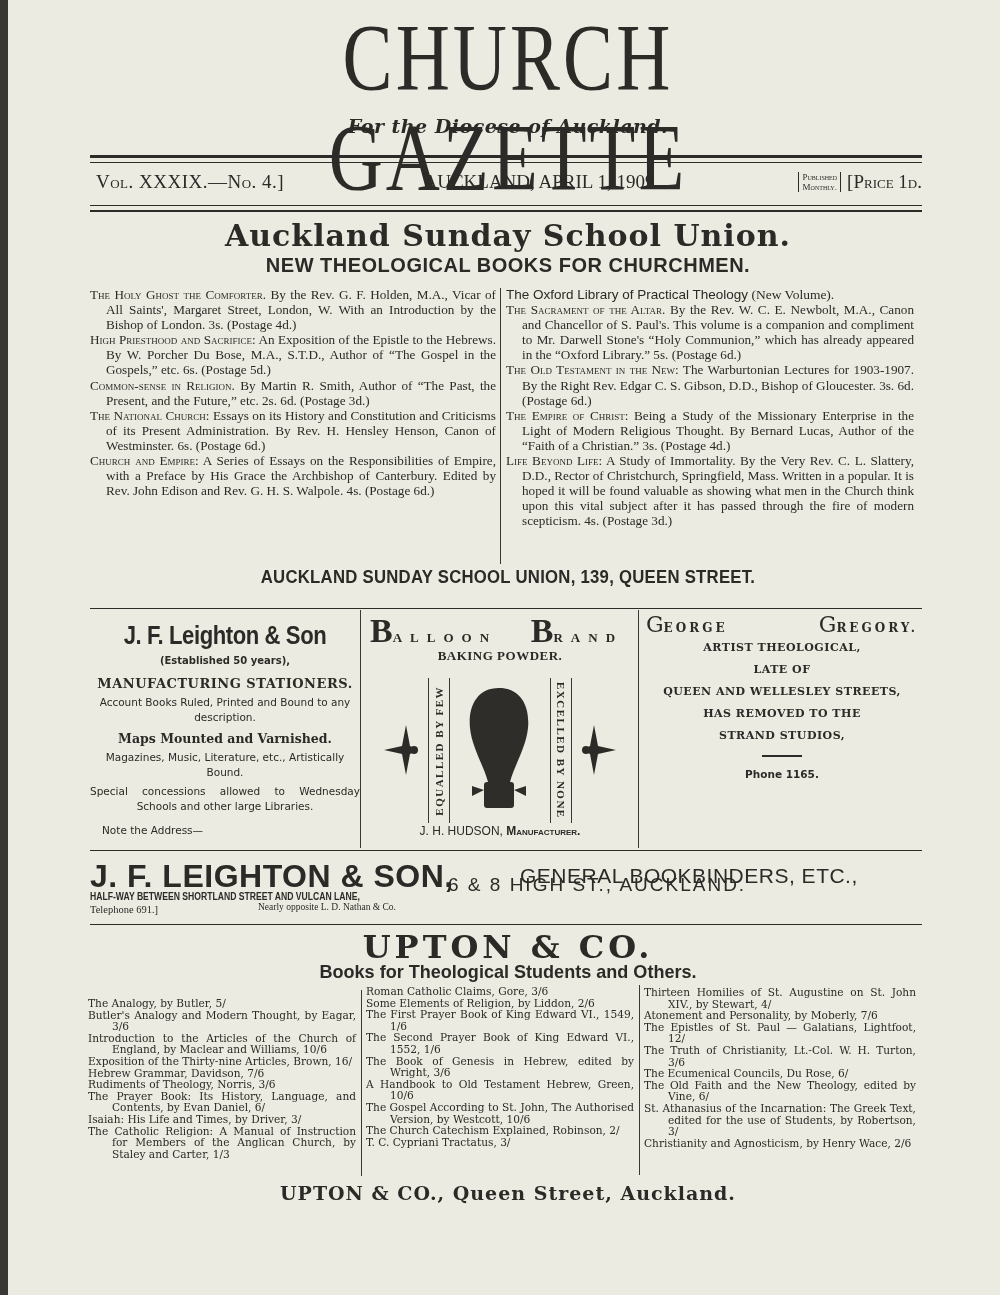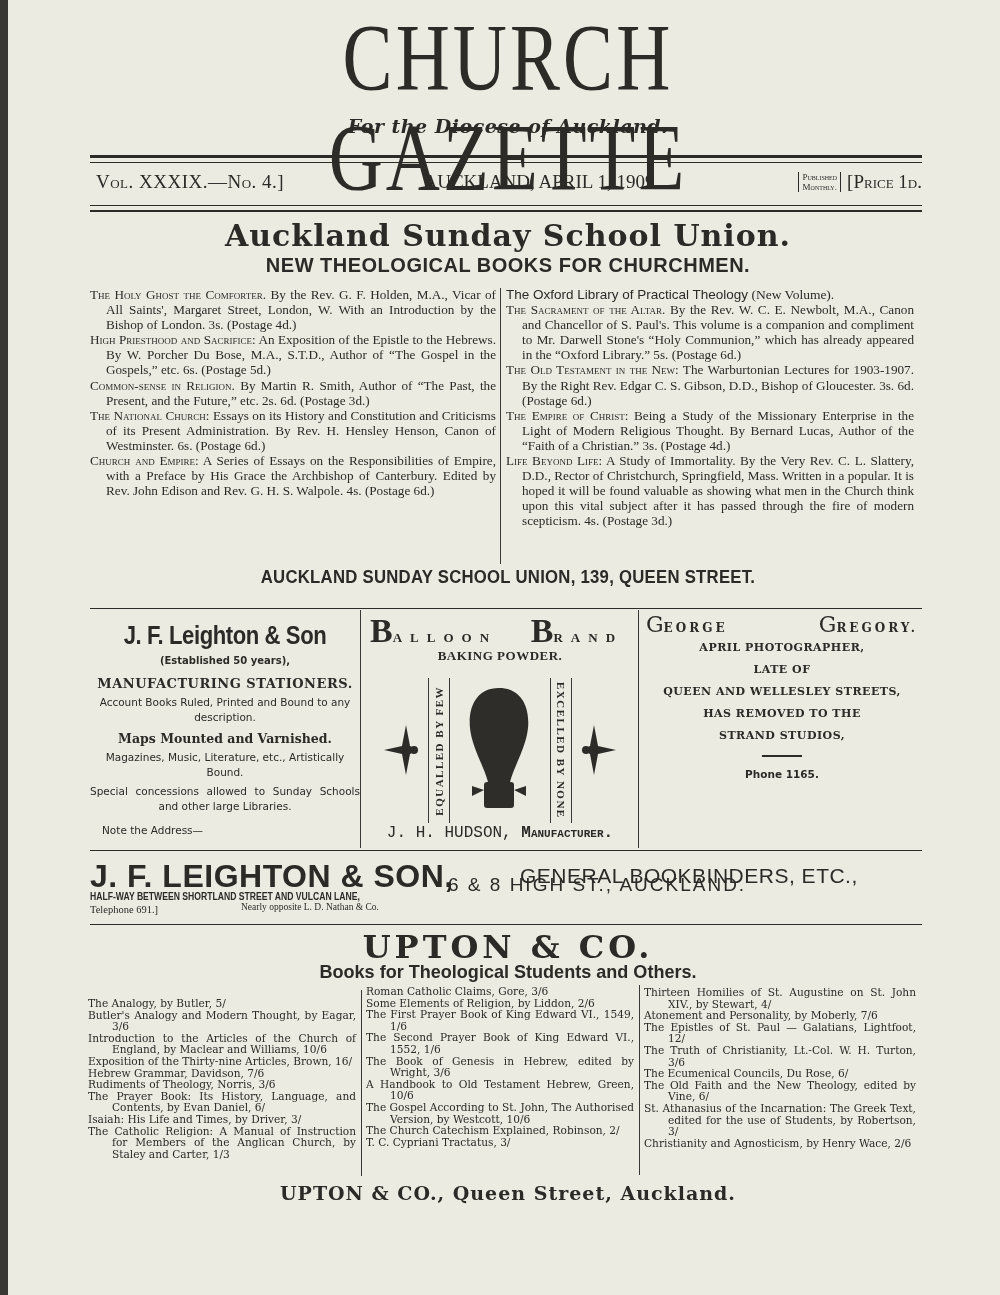--- a/index.html
+++ b/index.html
@@ -92,37 +92,37 @@
   .ad-balloon .brand { font-family: "Liberation Serif", serif; font-size: 13px; letter-spacing: 8px; text-align: left; padding-left: 6px; font-weight: bold; }
   .ad-balloon .brand .cap { font-size: 34px; letter-spacing: 0; font-weight: bold; }
   .ad-balloon .powder { font-size: 13px; font-weight: bold; margin-top: -2px; letter-spacing: 0.5px; }
   .ad-balloon .vert {
     position: absolute; top: 66px; height: 145px; width: 22px;
     border-left: 1px solid #3a3834; border-right: 1px solid #3a3834;
     display: flex; align-items: center; justify-content: center;
   }
   .ad-balloon .vert span { writing-mode: vertical-rl; font-size: 11px; font-weight: bold; letter-spacing: 1.5px; font-family: "Liberation Serif", serif; white-space: nowrap; }
   .ad-balloon .vert.left span { transform: rotate(180deg); }
-  .ad-balloon .maker { position: absolute; left: 0; top: 212px; width: 100%; font-size: 16px; font-family: Liberation Mono, monospace; }
+  .ad-balloon .maker { position: absolute; left: 0; top: 212px; width: 100%; font-size: 12px; font-family: Liberation Sans, sans-serif; }
   .ad-balloon .maker .sc { font-variant: small-caps; font-weight: bold; }
 
   .ad-gregory { left: 634px; top: 612px; width: 280px; font-family: "DejaVu Serif", serif; }
   .ad-gregory .nm { display: flex; justify-content: space-between; padding: 0 4px; font-size: 12px; font-weight: bold; letter-spacing: 3px; }
   .ad-gregory .nm .cap { font-size: 22px; letter-spacing: 0; font-weight: normal; }
   .ad-gregory .l { font-size: 11px; font-weight: bold; line-height: 22px; letter-spacing: 0.5px; }
   .ad-gregory .sep { width: 40px; height: 2px; background: #2d2b27; margin: 8px auto 10px; }
   .ad-gregory .small { font-size: 10.5px; font-weight: bold; line-height: 15px; font-family: "DejaVu Sans", sans-serif; }
 
   
   .banner1 { left: 82px; top: 858px; width: 832px; }
   .banner1 .big { font-family: "Liberation Sans", sans-serif; font-weight: bold; font-size: 32px; letter-spacing: 0.5px; display: inline-block; }
   .banner1 .gen { font-family: "Liberation Sans", sans-serif; font-size: 21px; letter-spacing: 0.5px; position: absolute; left: 430px; top: 6px; }
   .banner1 .halfway { position: absolute; left: 0; top: 32px; font-family: "Liberation Sans", sans-serif; font-weight: bold; font-size: 10.5px; transform: scaleX(0.82); transform-origin: left; }
   .banner1 .tel { position: absolute; left: 0; top: 46px; font-size: 10.5px; font-family: "Liberation Serif", serif; }
-  .banner1 .opp { position: absolute; left: 151px; top: 44px; font-size: 9.5px; font-family: "Liberation Serif", serif; }
+  .banner1 .opp { position: absolute; left: 168px; top: 44px; font-size: 9.5px; font-family: "Liberation Serif", serif; }
   .banner1 .high { position: absolute; left: 358px; top: 16px; font-family: Liberation Sans, sans-serif; font-size: 19px; letter-spacing: 2px; }
 
   
   .upton-title { left: 80px; top: 928px; width: 840px; text-align: center; font-family: "DejaVu Serif", serif; font-weight: bold; font-size: 32px; letter-spacing: 4px; }
   .upton-sub { left: 80px; top: 961px; width: 840px; text-align: center; font-family: "Liberation Sans", sans-serif; font-weight: bold; font-size: 19px; transform: scaleX(0.95); }
   .ucol { font-family: "DejaVu Serif", serif; font-size: 10.6px; line-height: 11.6px; text-align: justify; }
   .ucol .entry { padding-left: 24px; text-indent: -24px; }
   .ucol-1 { left: 80px; top: 998px; width: 268px; }
   .ucol-2 { left: 358px; top: 986px; width: 268px; }
   .ucol-3 { left: 636px; top: 987px; width: 272px; }
@@ -180,21 +180,21 @@
 
   <div class="rule" style="top:608px;height:1px;"></div>
 
   <div class="ad ad-leighton">
     <div class="name">J. F. Leighton &amp; Son</div>
     <div class="est">(Established 50 years),</div>
     <div class="mfg">MANUFACTURING STATIONERS.</div>
     <div class="p">Account Books Ruled, Printed and Bound to any description.</div>
     <div class="maps">Maps Mounted and Varnished.</div>
     <div class="p">Magazines, Music, Literature, etc., Artistically Bound.</div>
-    <div class="p justify">Special concessions allowed to Sunday Schools and other large Libraries.</div>
+    <div class="p justify">Special concessions allowed to Wednesday Schools and other large Libraries.</div>
     <div class="note">Note the Address—</div>
   </div>
 
   <div class="vdiv" style="left:352px;top:610px;height:238px;"></div>
 
   <div class="ad ad-balloon">
     <div class="brand">
       <span class="cap">B</span><span>ALLOON</span>
       &nbsp;&nbsp;<span class="cap">B</span><span>RAND</span>
     </div>
@@ -228,21 +228,21 @@
     </div>
   </div>
 
   <div class="vdiv" style="left:630px;top:610px;height:238px;"></div>
 
   <div class="ad ad-gregory">
     <div class="nm">
       <span><span class="cap">G</span><span>EORGE</span></span>
       <span><span class="cap">G</span><span>REGORY.</span></span>
     </div>
-    <div class="l">APRIL PHOTOGRAPHER,</div>
+    <div class="l">ARTIST THEOLOGICAL,</div>
     <div class="l">LATE OF</div>
     <div class="l">QUEEN AND WELLESLEY STREETS,</div>
     <div class="l">HAS REMOVED TO THE</div>
     <div class="l">STRAND STUDIOS,</div>
     <div class="sep"></div>
     <div class="small">Phone 1165.</div>
   </div>
 
   <div class="rule" style="top:850px;height:1px;"></div>
 

